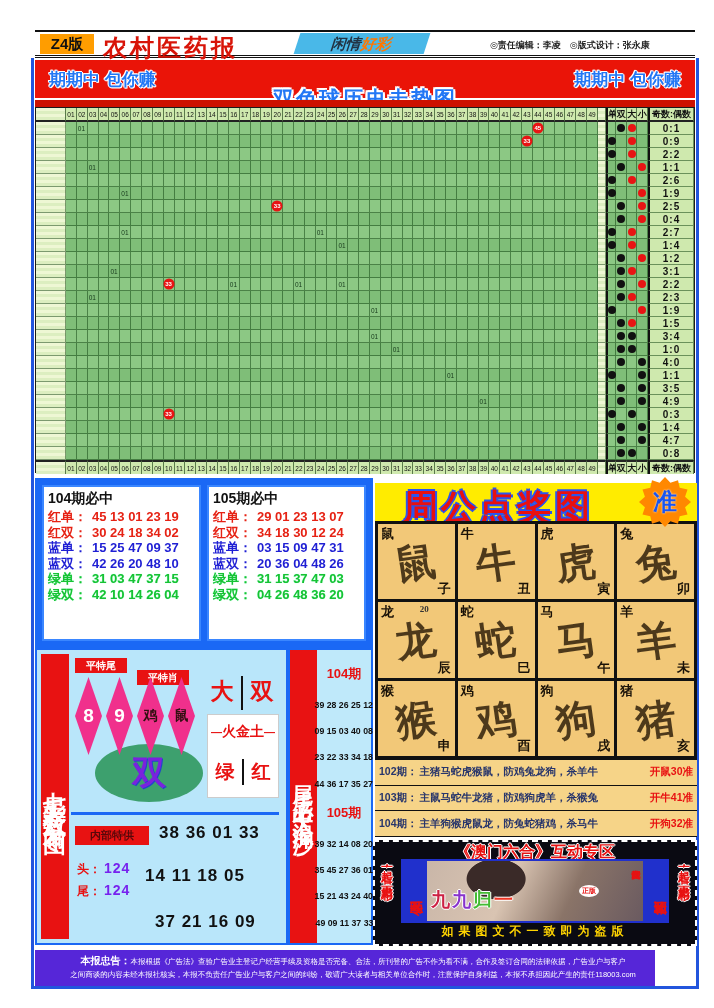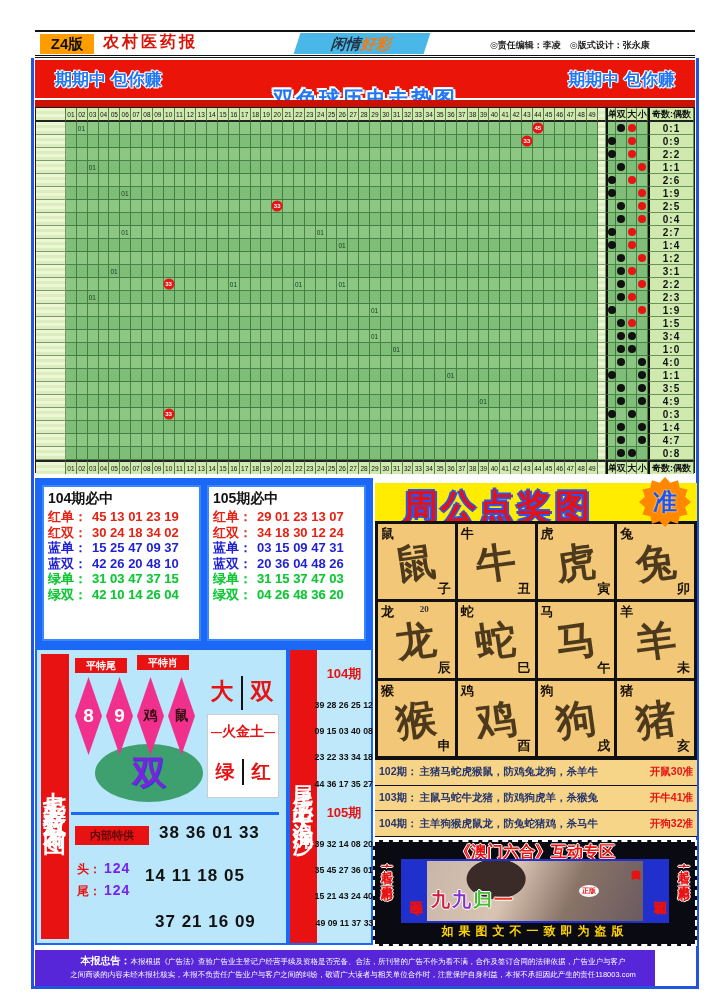--- a/index.html
+++ b/index.html
@@ -11,29 +11,29 @@
   #frame-left{left:31px;top:58px;width:3px;height:930px;background:#2255dd;}
   #frame-right{left:696px;top:58px;width:3px;height:930px;background:#2255dd;}
   #frame-bottom{left:31px;top:986px;width:668px;height:3px;background:#2255dd;}
 
   
   #header-bar{left:35px;top:30px;width:660px;height:28px;background:#fff;
     border-top:2px solid #111;border-bottom:3px double #111;box-sizing:border-box;}
   #edition-box{left:5px;top:2px;width:54px;height:20px;background:#ff9d00;color:#111;
     font-weight:bold;font-size:15px;text-align:center;line-height:20px;}
   #paper-name{left:68px;top:0px;font-family:"Liberation Serif","DejaVu Serif",serif;
-    font-weight:900;font-size:16px;color:#d81408;letter-spacing:3px;}
+    font-weight:900;font-size:24px;color:#d81408;letter-spacing:3px;}
   #center-banner{left:262px;top:1px;width:130px;height:21px;background:#49b8e8;
     transform:skewX(-18deg);text-align:center;line-height:21px;font-weight:900;font-size:15px;}
   #center-banner .b1{color:#223344;} #center-banner .b2{color:#ff7700;}
   #editors{left:455px;top:7px;font-size:9px;color:#222;font-weight:bold;}
 
   
   #masthead{left:35px;top:60px;width:660px;height:38px;background:#ea1408;display:flex;
-    align-items:center;justify-content:space-between;padding:0 20px;box-sizing:border-box;}
+    align-items:center;justify-content:space-between;padding:0 14px;box-sizing:border-box;}
   .mh-side{font-size:17px;font-weight:900;color:#2277f5;
     text-shadow:-1px 0 #fff,1px 0 #fff,0 -1px #fff,0 1px #fff,1px 1px #fff,-1px -1px #fff;}
   #mh-title{font-size:21px;font-weight:900;color:#2277f5;letter-spacing:2px;
     text-shadow:-2px 0 #fff,2px 0 #fff,0 -2px #fff,0 2px #fff,2px 2px #fff,-2px -2px #fff;margin-top:40px;}
 
   
   #chart-topbar{left:35px;top:100px;width:660px;height:7px;background:#cc1100;}
   #chart-grid{left:35px;top:107px;width:660px;height:366px;display:grid;
     grid-template-columns:30px repeat(49,1fr) 8px repeat(4,10.5px) 46px;
     grid-template-rows:14px repeat(26,13px) 14px;
@@ -92,21 +92,21 @@
   .pred-row .pr{color:#e81212;margin-left:2px;}
 
   
   #qixing{left:35px;top:648px;width:253px;height:297px;background:#b9e6fa;
      border:2px solid #1a68f5;box-sizing:border-box;}
   #qx-strip{left:4px;top:4px;width:28px;height:285px;background:#e81212;color:#fff;
      writing-mode:vertical-rl;text-orientation:upright;font-size:23px;font-weight:900;
      text-align:center;letter-spacing:6px;line-height:28px;}
   .qx-hdr{background:#e81212;color:#fff;font-size:10px;font-weight:bold;text-align:center;
      line-height:15px;width:52px;height:15px;}
-  #qx-h1{left:38px;top:8px;} #qx-h2{left:100px;top:5px;}
+  #qx-h1{left:38px;top:8px;} #qx-h2{left:100px;top:20px;}
   .diamond{width:27px;height:78px;background:#f0308c;
      clip-path:polygon(50% 0,100% 50%,50% 100%,0 50%);display:flex;align-items:center;
      justify-content:center;font-weight:900;}
   #dm-0{left:38px;top:27px;} #dm-1{left:69px;top:27px;}
   #dm-2{left:100px;top:27px;} #dm-3{left:131px;top:27px;}
   .diamond.num span{color:#fff;font-size:19px;}
   .diamond.zi span{color:#301010;font-size:14px;}
   #qx-dashuang{left:166px;top:26px;width:78px;height:34px;display:flex;}
   #qx-dashuang div{flex:1;text-align:center;font-size:23px;font-weight:900;color:#e81212;}
   #qx-dashuang div:last-child{border-left:2px solid #111;}

